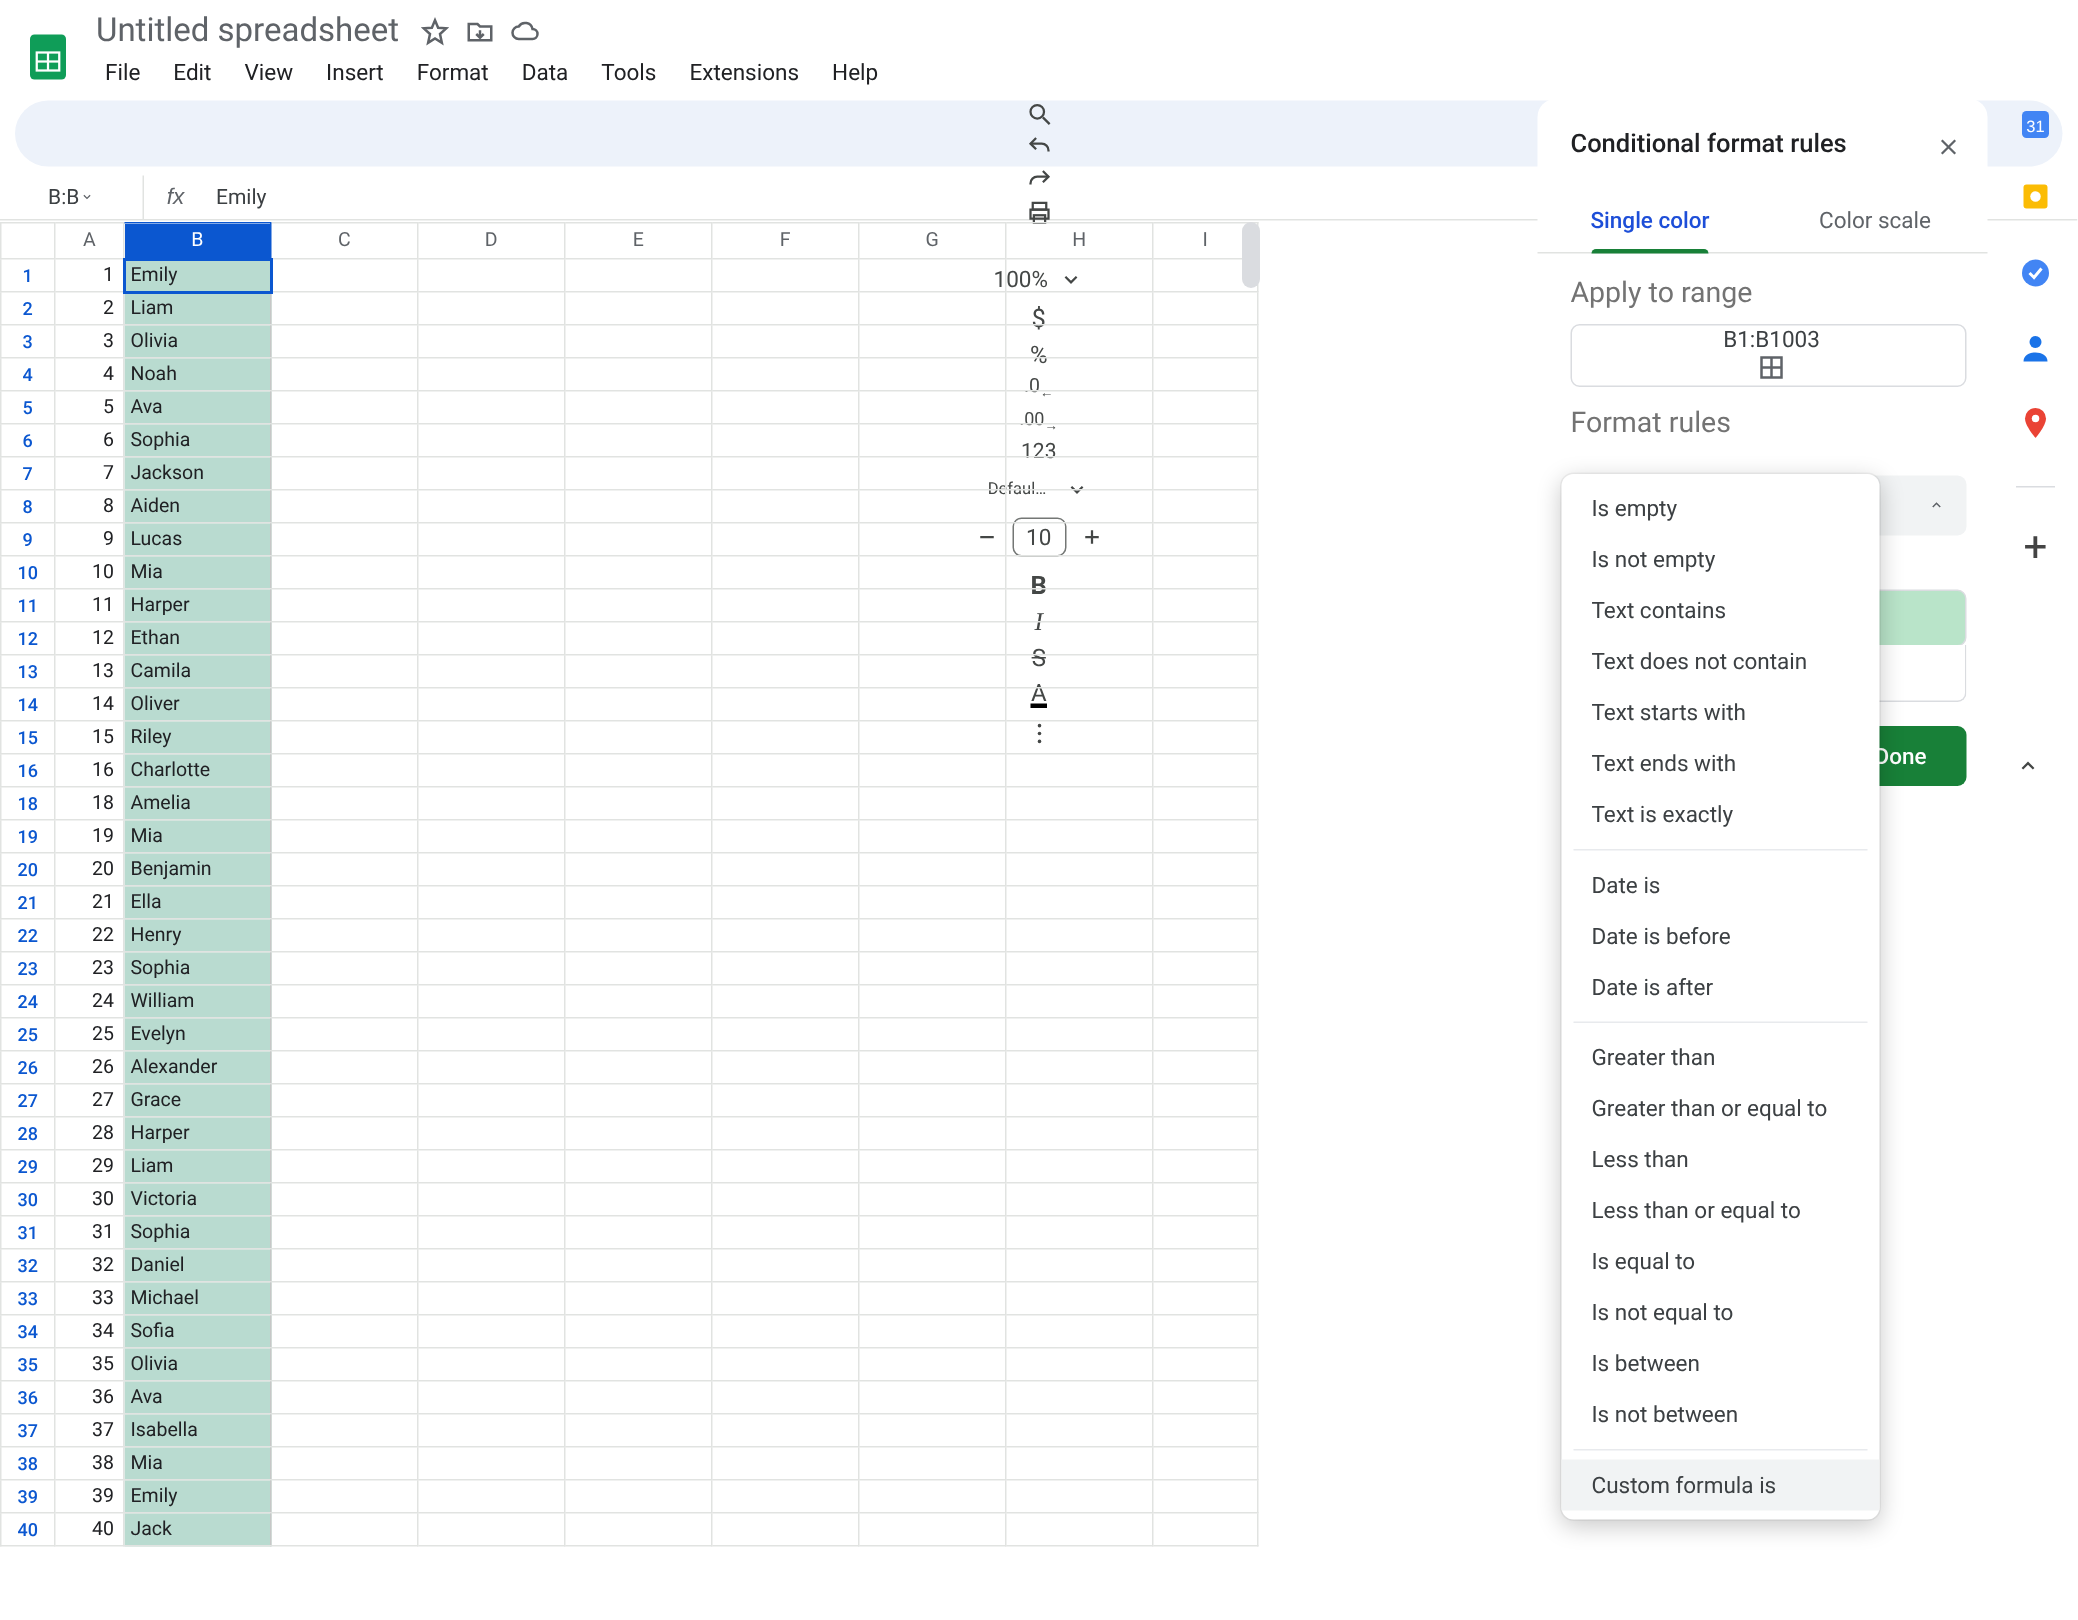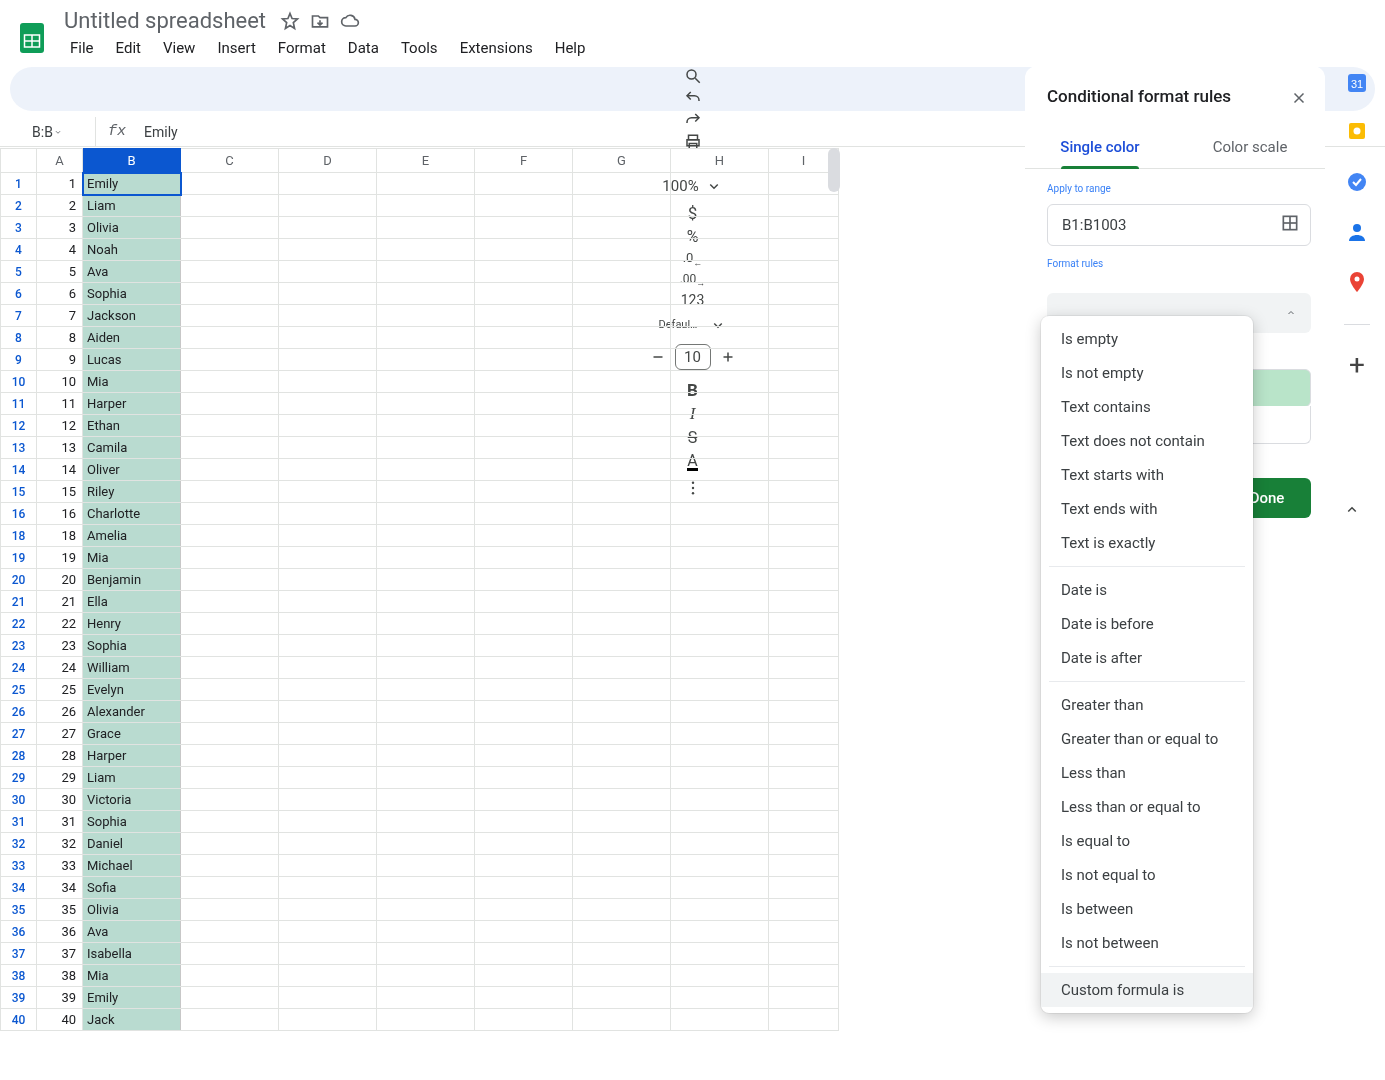--- a/index.html
+++ b/index.html
@@ -57,21 +57,21 @@
   .size-box { width:36px;height:26px;border:1px solid #747775;border-radius:6px;display:flex;align-items:center;justify-content:center;font-size:15px;background:#fff;}
   .toolbar svg { width:18px;height:18px; }
   .chev { display:flex;align-items:center;justify-content:flex-end; margin-left:auto;}
   
   .formula-row {
     display:flex; align-items:center; border-bottom:1px solid #e1e3e1;
     height:30px; margin-top:6px;
   }
   .name-box { width:96px; border-right:1px solid #e1e3e1; height:100%; display:flex;align-items:center; padding:0 8px; font-size:14px; color:#3c4043; justify-content:center;}
   .name-box .dd { color:#5f6368;}
-  .fx { width:42px; display:flex;align-items:center;justify-content:center;color:#5f6368; font-style:italic; font-family:Liberation Mono, monospace; font-size:15px;}
+  .fx { width:42px; display:flex;align-items:center;justify-content:center;color:#5f6368; font-style:italic; font-family:Liberation Sans, sans-serif; font-size:15px;}
   .formula-input { flex:1; padding:0 6px; font-size:14px; color:#3c4043;}
   
   .grid-area {
     position:absolute; top:148px; left:0; right:0; bottom:0;
     display:flex; overflow:hidden;
   }
   .grid-left { width:836px; position:relative; }
   table.sheet { border-collapse:collapse; table-layout:fixed; width:836px; }
   table.sheet th, table.sheet td {
     border:1px solid #e1e3e1; font-size:13px; font-weight:400;
@@ -103,35 +103,35 @@
     position:absolute; top:66px; right:60px; width:300px; bottom:0;
     background:#fff; border-radius:12px 12px 0 0; padding: 20px 14px 0 22px;
     box-shadow: none;
   }
   .cf-panel h2 { font-size:17px; font-weight:500; margin:0 0 18px 0; display:flex;justify-content:space-between;}
   .cf-close { width:24px;height:24px;display:flex;align-items:center;justify-content:center;color:#5f6368;}
   .cf-tabs { display:flex; border-bottom:1px solid #e1e3e1; margin:0 -14px 14px -22px;}
   .cf-tab { flex:1; text-align:center; padding:10px 0 12px 0; font-size:15px; color:#5f6368; position:relative;}
   .cf-tab.active { color:#1d4ed8; font-weight:500;}
   .cf-tab.active::after { content:""; position:absolute; left:24%; right:24%; bottom:-1px; height:3px; background:#188038; border-radius:3px 3px 0 0;}
-  .cf-label { font-size:10px; color:#3b82f6; margin:12px 0 10px 0;}
+  .cf-label { font-size:19px; color:#737373; margin:12px 0 10px 0;}
   .cf-range {
-    border:1px solid #dadce0; border-radius:6px; height:42px; display:flex;align-items:center; padding:0 10px 0 14px; font-size:15px; color:#3c4043; justify-content:space-between;
+    border:1px solid #dadce0; border-radius:6px; height:42px; display:flex;align-items:center; padding:0 10px 0 14px; font-size:15px; color:#3c4043; justify-content:space-between;flex-direction:column;
   }
   .cf-grid-icon { color:#5f6368;}
   .cf-select-stub {
     margin-top:24px; height:40px; background:#f1f3f4; border-radius:6px;
     display:flex;align-items:center;justify-content:flex-end; padding:0 14px;
   }
   .cf-preview {
     margin-top:36px; height:38px; border-radius:6px; background:#b9e4c9; border:1px solid #dadce0;
   }
   .cf-preview-below { height:38px; border:1px solid #dadce0; border-top:none; border-radius:0 0 6px 6px; background:#fff; margin-top:-1px;}
   .cf-done {
-    margin-top:34px; margin-left:auto; width:88px; height:40px; background:#188038; color:#fff;
+    margin-top:16px; margin-left:auto; width:88px; height:40px; background:#188038; color:#fff;
     border-radius:6px; display:flex;align-items:center;justify-content:center; font-size:15px; font-weight:500;
   }
   
   .dd-menu {
     position:absolute; top:316px; right:132px; width:212px; background:#fff;
     border-radius:8px; box-shadow:0 4px 16px rgba(0,0,0,.22), 0 0 0 1px rgba(0,0,0,.05);
     padding:6px 0; z-index:50;
   }
   .dd-item { padding:8px 20px; font-size:15px; color:#3c4043;}
   .dd-item.hover { background:#f1f3f4;}

